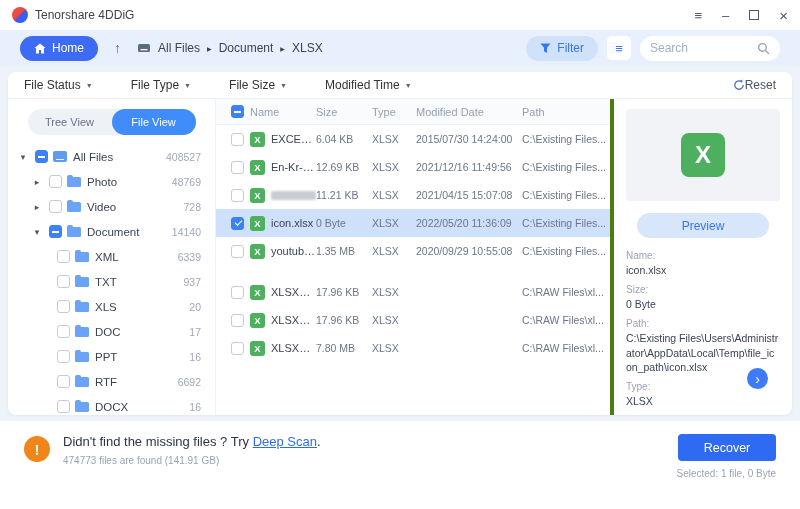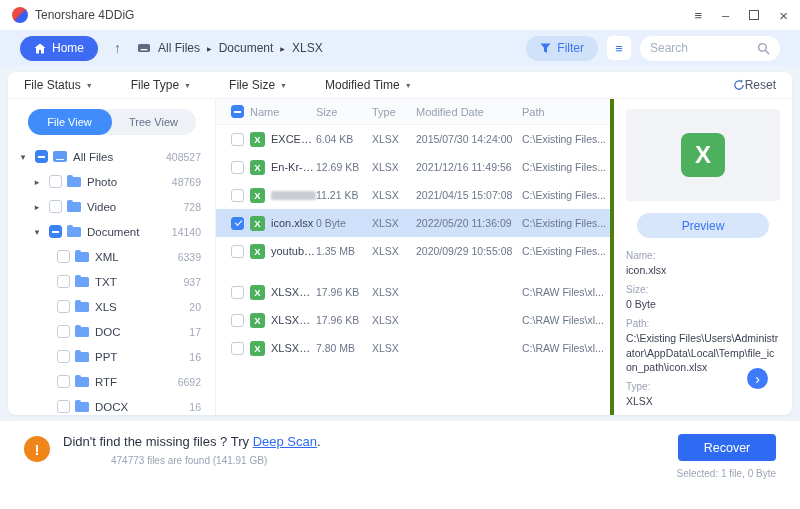--- a/index.html
+++ b/index.html
@@ -111,21 +111,21 @@
     background: #3e7bfa; color: #fff; font-size: 14px; display: flex; align-items: center;
     justify-content: center; cursor: pointer; line-height: 1; }
   
   .footer { position: absolute; left: 0; right: 0; top: 421px; bottom: 0; background: #fff;
     display: flex; padding: 13px 24px 0 24px; }
   .warn { width: 26px; height: 26px; border-radius: 50%; background: #f08519; color: #fff; font-weight: bold;
     font-size: 15px; display: flex; align-items: center; justify-content: center; margin-right: 13px;
     margin-top: 2px; flex: none; }
   .fmsg { font-size: 13px; color: #2b3445; }
   .link { color: #2e6bf2; text-decoration: underline; cursor: pointer; }
-  .fstats { font-size: 10px; color: #9aa3b5; margin-top: 6px; margin-left: 48px; }
+  .fstats { font-size: 10px; color: #9aa3b5; margin-top: 6px; }
   .fright { margin-left: auto; text-align: right; }
   .recover-btn { width: 98px; height: 27px; background: #2e6bf2; color: #fff; border-radius: 4px;
     font-size: 12.5px; display: flex; align-items: center; justify-content: center; cursor: pointer; margin-left: auto; }
   .fselected { font-size: 10px; color: #9aa3b5; margin-top: 7px; }
   svg { display: block; }
 </style>
 </head>
 <body>
 
 <div class="titlebar">
@@ -203,22 +203,22 @@
           <path d="M9.5 0.5 L9.2 3.4 L6.4 2.6 Z" fill="#4a72c4"></path>
         </svg>
       <span>Reset</span>
     </div>
   </div>
 
   <div class="content">
 
     <div class="sidebar">
       <div class="pills">
+        <div class="pill">Tree View</div>
         <div class="pill active">File View</div>
-        <div class="pill">Tree View</div>
       </div>
 
       <div class="tree-row lvl0">
         <span class="caret">▾</span>
         <span class="cb partial"></span>
         <span class="drive"></span>
         <span class="tlabel">All Files</span>
         <span class="count">408527</span>
       </div>
       <div class="tree-row lvl1">

